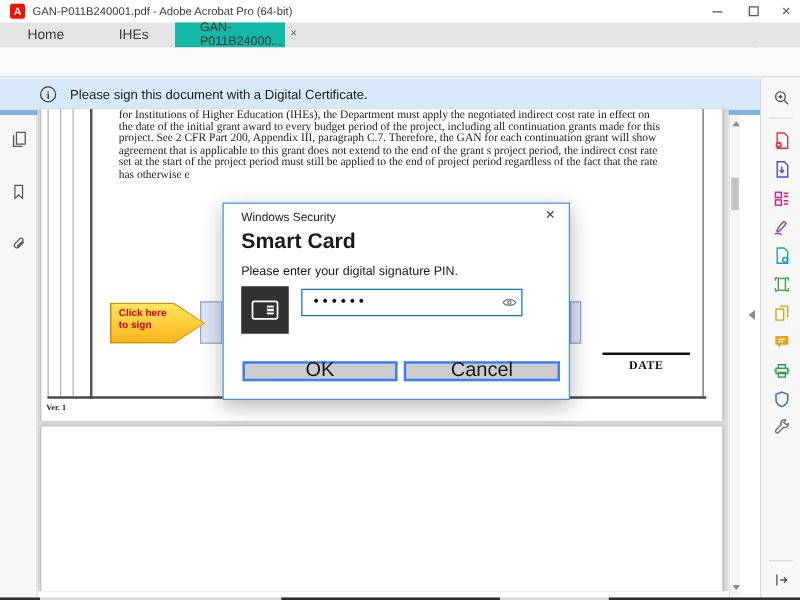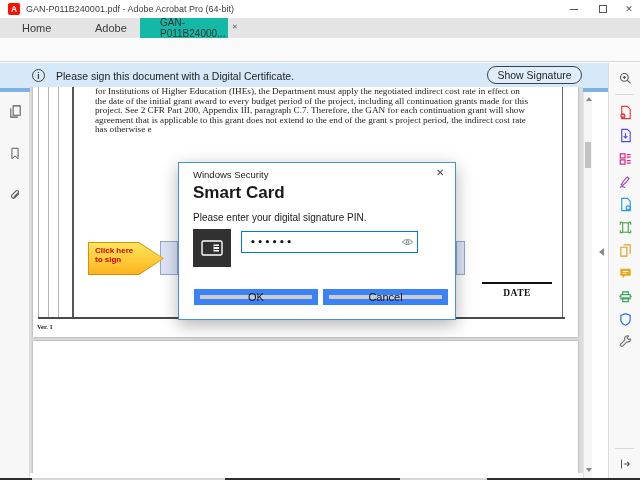--- a/index.html
+++ b/index.html
@@ -95,21 +95,21 @@
   
   #dialog{left:178px;top:162px;width:278px;height:158px;background:#fff;border:1px solid #4a90d9;box-shadow:0 5px 16px rgba(0,0,0,.3);z-index:30}
   #dlg-header{left:14px;top:6px;font-size:9.5px;color:#1b1b1b}
   #dlg-close{left:257px;top:4px;font-size:10px;color:#444}
   #dlg-title{left:14px;top:20px;font-size:17px;font-weight:bold;color:#191919}
   #dlg-prompt{left:14px;top:49px;font-size:10px;color:#191919}
   #card-icon{left:14px;top:66px;width:38px;height:38px;background:#313131;display:flex;align-items:center;justify-content:center}
   #pin-input{left:62px;top:68px;width:177px;height:22px;border:1px solid #0078d7;background:#fff;font-size:9px;font-weight:bold;letter-spacing:1.5px;color:#111;padding:0 20px 0 8px;font-family:"DejaVu Sans",sans-serif}
   #eye-icon{left:222px;top:74px;color:#777}
   #dlg-link{left:62px;top:99px;font-size:10.5px;color:#0067c0}
-  .dlg-btn{position:absolute;top:126px;height:16px;background:#cccccc;border:6px solid #3b82f6;display:flex;align-items:center;justify-content:center;font-size:11px;color:#161616}
+  .dlg-btn{position:absolute;top:126px;height:16px;background:#cccccc;border:2px solid #3b82f6;display:flex;align-items:center;justify-content:center;font-size:16px;color:#161616}
   #ok-btn{left:15px;width:124px}
   #cancel-btn{left:144px;width:125px}
 
   
   .bstrip{position:absolute;top:478px;height:2px;background:#2e2e2e}
   #bstrip-bg{left:0;top:478px;width:640px;height:2px;background:#d8d8d8;position:absolute}
 
   svg{display:block}
 </style>
 </head>
@@ -124,21 +124,21 @@
         <div id="min-bar"></div>
       </div>
     <div class="abs winctl" id="max-btn">
         <div id="max-box"></div>
       </div>
     <div class="abs winctl" id="close-btn">✕</div>
   </div>
 
   <div class="abs" id="tabbar">
     <div class="abs tab" id="tab-home">Home</div>
-    <div class="abs tab" id="tab-tools">Adobe</div>
+    <div class="abs tab" id="tab-tools">IHEs</div>
     <div class="abs tab" id="tab-doc">GAN-P011B24000...</div>
     <div class="abs" id="tab-doc-close">✕</div>
     <div class="abs tabicon" id="share-icon">
       <svg width="14" height="13" viewBox="0 0 16 16" fill="none" stroke="currentColor" stroke-width="1.2">
           <rect x="2" y="3" width="12" height="8" rx="1"></rect>
           <path d="M6 13.5h4"></path>
           <path d="M7 6.5l2.5 1-1.2.4.6 1.4"></path>
         </svg>
     </div>
     <div class="abs tabicon" id="help-icon">
@@ -260,21 +260,20 @@
           <path d="M9.8 4.2l2 2"></path>
         </svg>
     </div>
     <div class="abs" id="more-dots">···</div>
   </div>
 
   <div class="abs" id="notif"></div>
   <div class="abs" id="notif-band"></div>
   <div class="abs" id="notif-icon">i</div>
   <div class="abs" id="notif-msg">Please sign this document with a Digital Certificate.</div>
-  <div class="abs" id="show-sig-btn">Show Signature</div>
 
   <div class="abs" id="left-rail">
     <div class="lricon" style="top:12px">
       <svg width="15" height="15" viewBox="0 0 16 16" fill="none" stroke="currentColor" stroke-width="1.1">
           <path d="M5.5 2h7.5v10H5.5z"></path>
           <path d="M3 4.5V14h7.5"></path>
         </svg>
     </div>
     <div class="lricon" style="top:54px">
       <svg width="14" height="15" viewBox="0 0 16 16" fill="none" stroke="currentColor" stroke-width="1.1">
@@ -295,20 +294,21 @@
       <div class="vline" style="left:25px;width:1px;height:232px;opacity:.55"></div>
       <div class="vline" style="left:39px;width:2px;height:232px;background:#555"></div>
       <div class="vline" style="left:529px;width:1px;height:232px;background:#666"></div>
       <div class="abs" id="bottom-rule"></div>
 
       <div id="doc-text">
         <div class="dline">for Institutions of Higher Education (IHEs), the Department must apply the negotiated indirect cost rate in effect on</div>
         <div class="dline">the date of the initial grant award to every budget period of the project, including all continuation grants made for this</div>
         <div class="dline">project. See 2 CFR Part 200, Appendix III, paragraph C.7. Therefore, the GAN for each continuation grant will show</div>
         <div class="dline">agreement that is applicable to this grant does not extend to the end of the grant s project period, the indirect cost rate</div>
+        <div class="dline">set at the start of the project period must still be applied to the end of project period regardless of the fact that the rate</div>
         <div class="dline">has otherwise e</div>
       </div>
 
       <div class="abs" id="date-rule"></div>
       <div class="abs" id="date-label">DATE</div>
 
       <div class="sigfield" id="sig-left"></div>
       <div class="sigfield" id="sig-right"></div>
 
       <div class="abs" id="callout">

